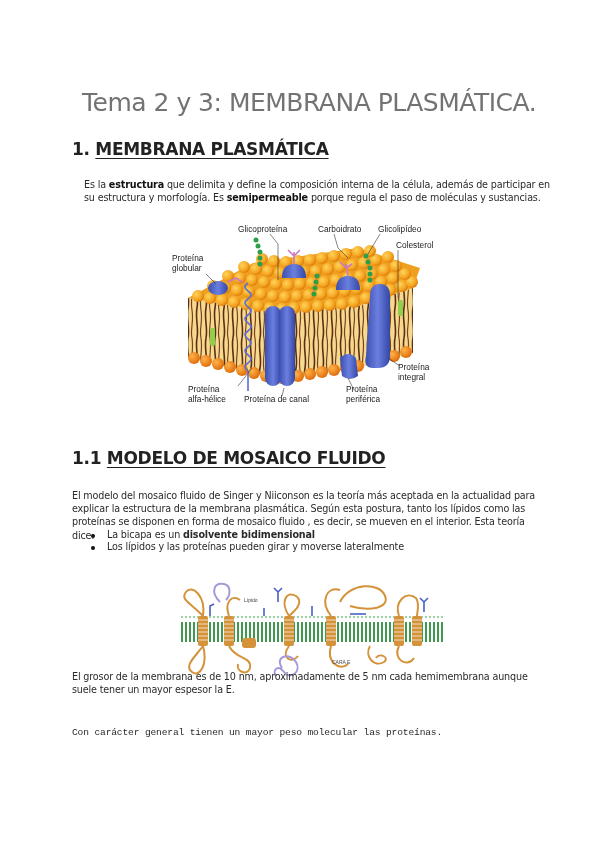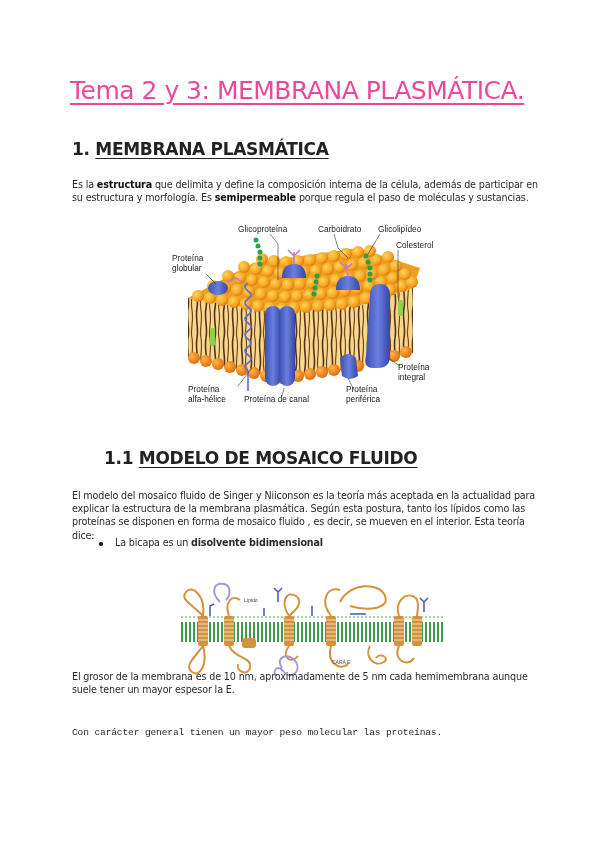--- a/index.html
+++ b/index.html
@@ -1,42 +1,42 @@
 <!DOCTYPE html>
 <html><head>
 <meta charset="utf-8">
 <style>
   html, body { margin: 0; padding: 0; background: #ffffff; }
   body { width: 600px; height: 848px; position: relative; overflow: hidden;
          font-family: "DejaVu Sans", sans-serif; color: #1a1a1a; }
   .page-title { position: absolute; left: 68px; top: 74px; font-size: 25px; letter-spacing: -0.5px;
-                text-decoration: underline; text-underline-offset: 4px; text-decoration-thickness: 1.5px; color: #ec4899; font-weight: normal; margin: 2px; }
+                text-underline-offset: 4px; text-decoration-thickness: 1.5px; color: #737373; font-weight: normal; margin: 14px; }
   .h1 { position: absolute; left: 72px; top: 139px; font-size: 17px; color: #222; font-weight: bold; margin: 0; letter-spacing: -0.3px; }
   .h1 .u { text-decoration: underline; text-underline-offset: 3px; }
   .para { position: absolute; left: 72px; width: 470px; font-size: 9.6px; line-height: 13.2px; color: #2a2a2a; margin: 0; letter-spacing: -0.15px; }
   .para b { color: #111; }
   .fig { position: absolute; }
   .fig svg { display: block; }
   .lbl { font-family: "Liberation Sans", sans-serif; font-size: 8.3px; fill: #222; }
   .lbl-s { font-family: "Liberation Sans", sans-serif; font-size: 5px; fill: #444; }
-  ul.bullets { position: absolute; left: 72px; top: 529px; margin: 8px; padding: 0 0 0 19px; list-style: none; width: 440px; }
+  ul.bullets { position: absolute; left: 72px; top: 529px; margin: 0; padding: 0 0 0 19px; list-style: none; width: 440px; }
   ul.bullets li { font-size: 9.6px; line-height: 12.4px; color: #2a2a2a; position: relative; padding-left: 16px; letter-spacing: -0.15px; }
   ul.bullets li::before { content: ""; position: absolute; left: 0; top: 4.5px; width: 4px; height: 4px; border-radius: 50%; background: #111; }
 </style>
 </head>
 <body>
 
 <h1 class="page-title">Tema  2 y 3: MEMBRANA PLASMÁTICA.</h1>
 
 <h2 class="h1">
   <span>1.</span>
   <span class="u">MEMBRANA PLASMÁTICA</span>
 </h2>
 
-<p class="para" style="top:178px;"><span>Es la </span><b>estructura</b><span> que delimita y define la composición interna de la célula, además de participar en su estructura y morfología. Es </span><b>semipermeable</b><span> porque regula el paso de moléculas y sustancias.</span></p>
+<p class="para" style="top:178px;margin-left:12px;"><span>Es la </span><b>estructura</b><span> que delimita y define la composición interna de la célula, además de participar en su estructura y morfología. Es </span><b>semipermeable</b><span> porque regula el paso de moléculas y sustancias.</span></p>
 
 <div class="fig" style="left:158px; top:218px;">
   <svg width="275" height="195" viewBox="0 0 275 195">
     <defs>
       <radialGradient id="ball" cx="35%" cy="35%" r="65%">
         <stop offset="0%" stop-color="#ffd45a"></stop>
         <stop offset="70%" stop-color="#f5a623"></stop>
         <stop offset="100%" stop-color="#e0820c"></stop>
       </radialGradient>
       <radialGradient id="ballD" cx="35%" cy="35%" r="65%">
@@ -223,29 +223,30 @@
     <text class="lbl" x="240" y="152">Proteína</text>
     <text class="lbl" x="240" y="162">integral</text>
     <text class="lbl" x="30" y="174">Proteína</text>
     <text class="lbl" x="30" y="184">alfa-hélice</text>
     <text class="lbl" x="86" y="184">Proteína de canal</text>
     <text class="lbl" x="188" y="174">Proteína</text>
     <text class="lbl" x="188" y="184">periférica</text>
   </svg>
 </div>
 
-<h2 class="h1" style="top:448px;margin-left:32px;">
+<h2 class="h1" style="top:448px;">
   <span>1.1</span>
   <span class="u">MODELO DE MOSAICO FLUIDO</span>
 </h2>
 
 <p class="para" style="top:489px;">El modelo del mosaico fluido de Singer y Niiconson es la teoría más aceptada en la actualidad para explicar la estructura de la membrana plasmática. Según esta postura, tanto los lípidos como las proteínas se disponen en forma de mosaico fluido , es decir, se mueven en el interior. Esta teoría dice:</p>
 
 <ul class="bullets">
   <li><span>La bicapa es un </span><b>disolvente bidimensional</b></li>
+  <li><span>Los lípidos y las proteínas pueden girar y moverse lateralmente</span><b></b></li>
 </ul>
 
 <div class="fig" style="left:180px; top:572px;">
   <svg width="265" height="120" viewBox="0 0 265 120">
     <defs>
       <pattern id="lip2" width="4" height="30" patternUnits="userSpaceOnUse">
         <rect width="4" height="30" fill="#ffffff"></rect>
         <rect x="1" y="0" width="2" height="10" fill="#3f9a4e"></rect>
         <rect x="1" y="20" width="2" height="10" fill="#3f9a4e"></rect>
         <circle cx="2" cy="15" r="1.2" fill="#9fd0a6"></circle>

